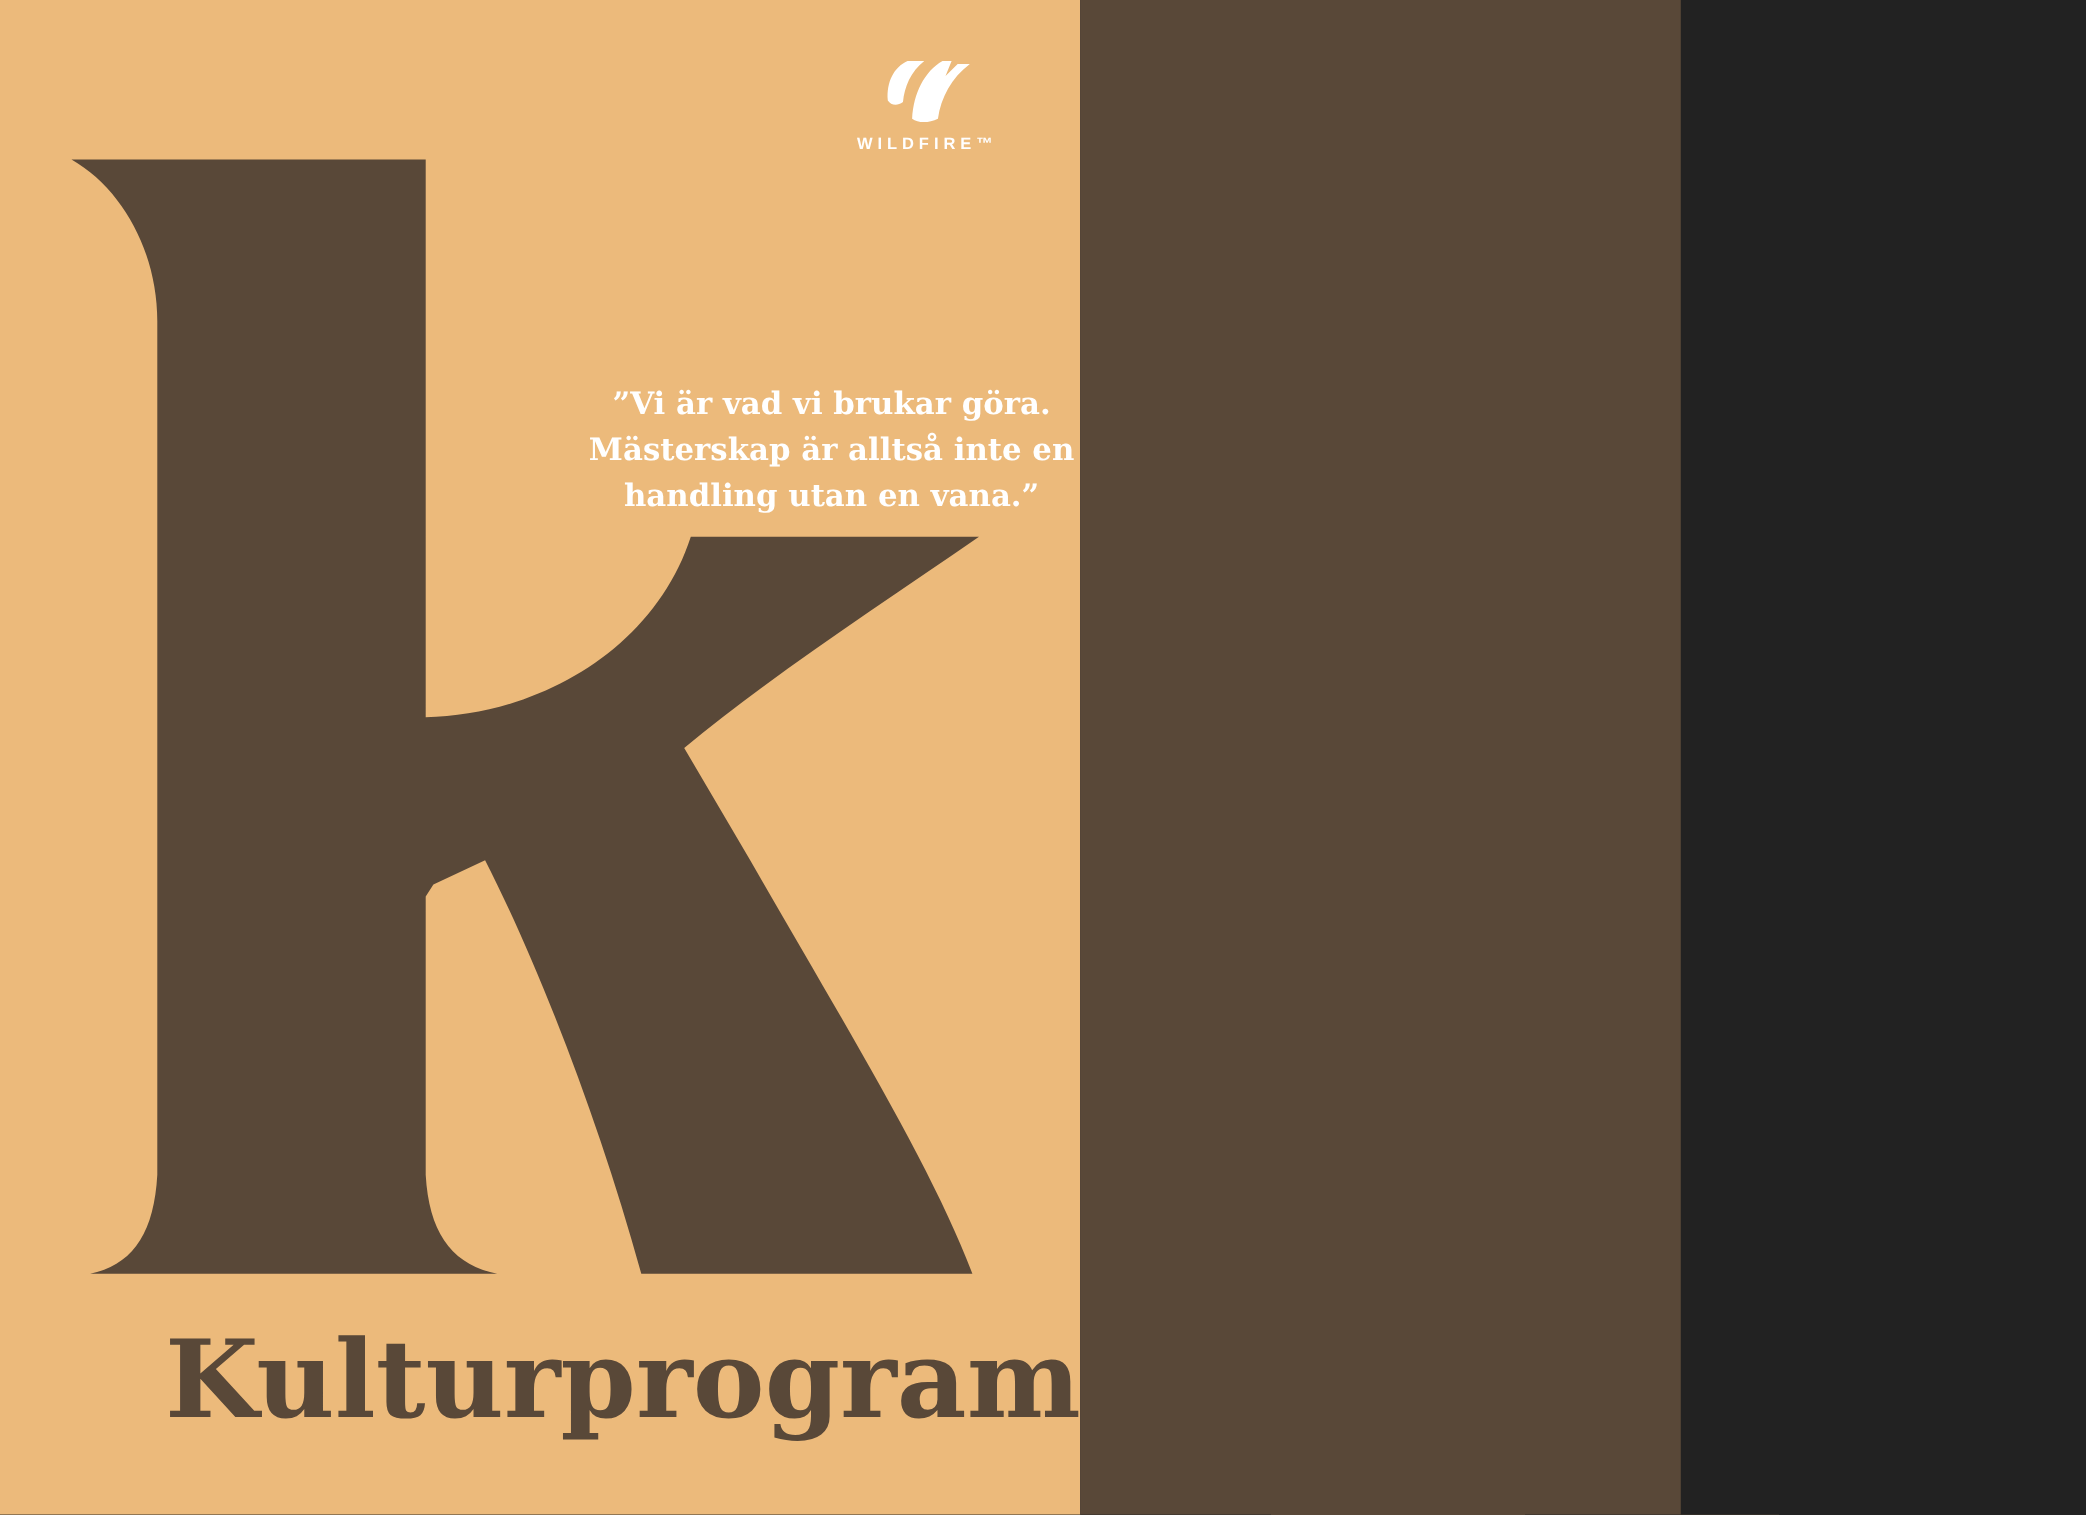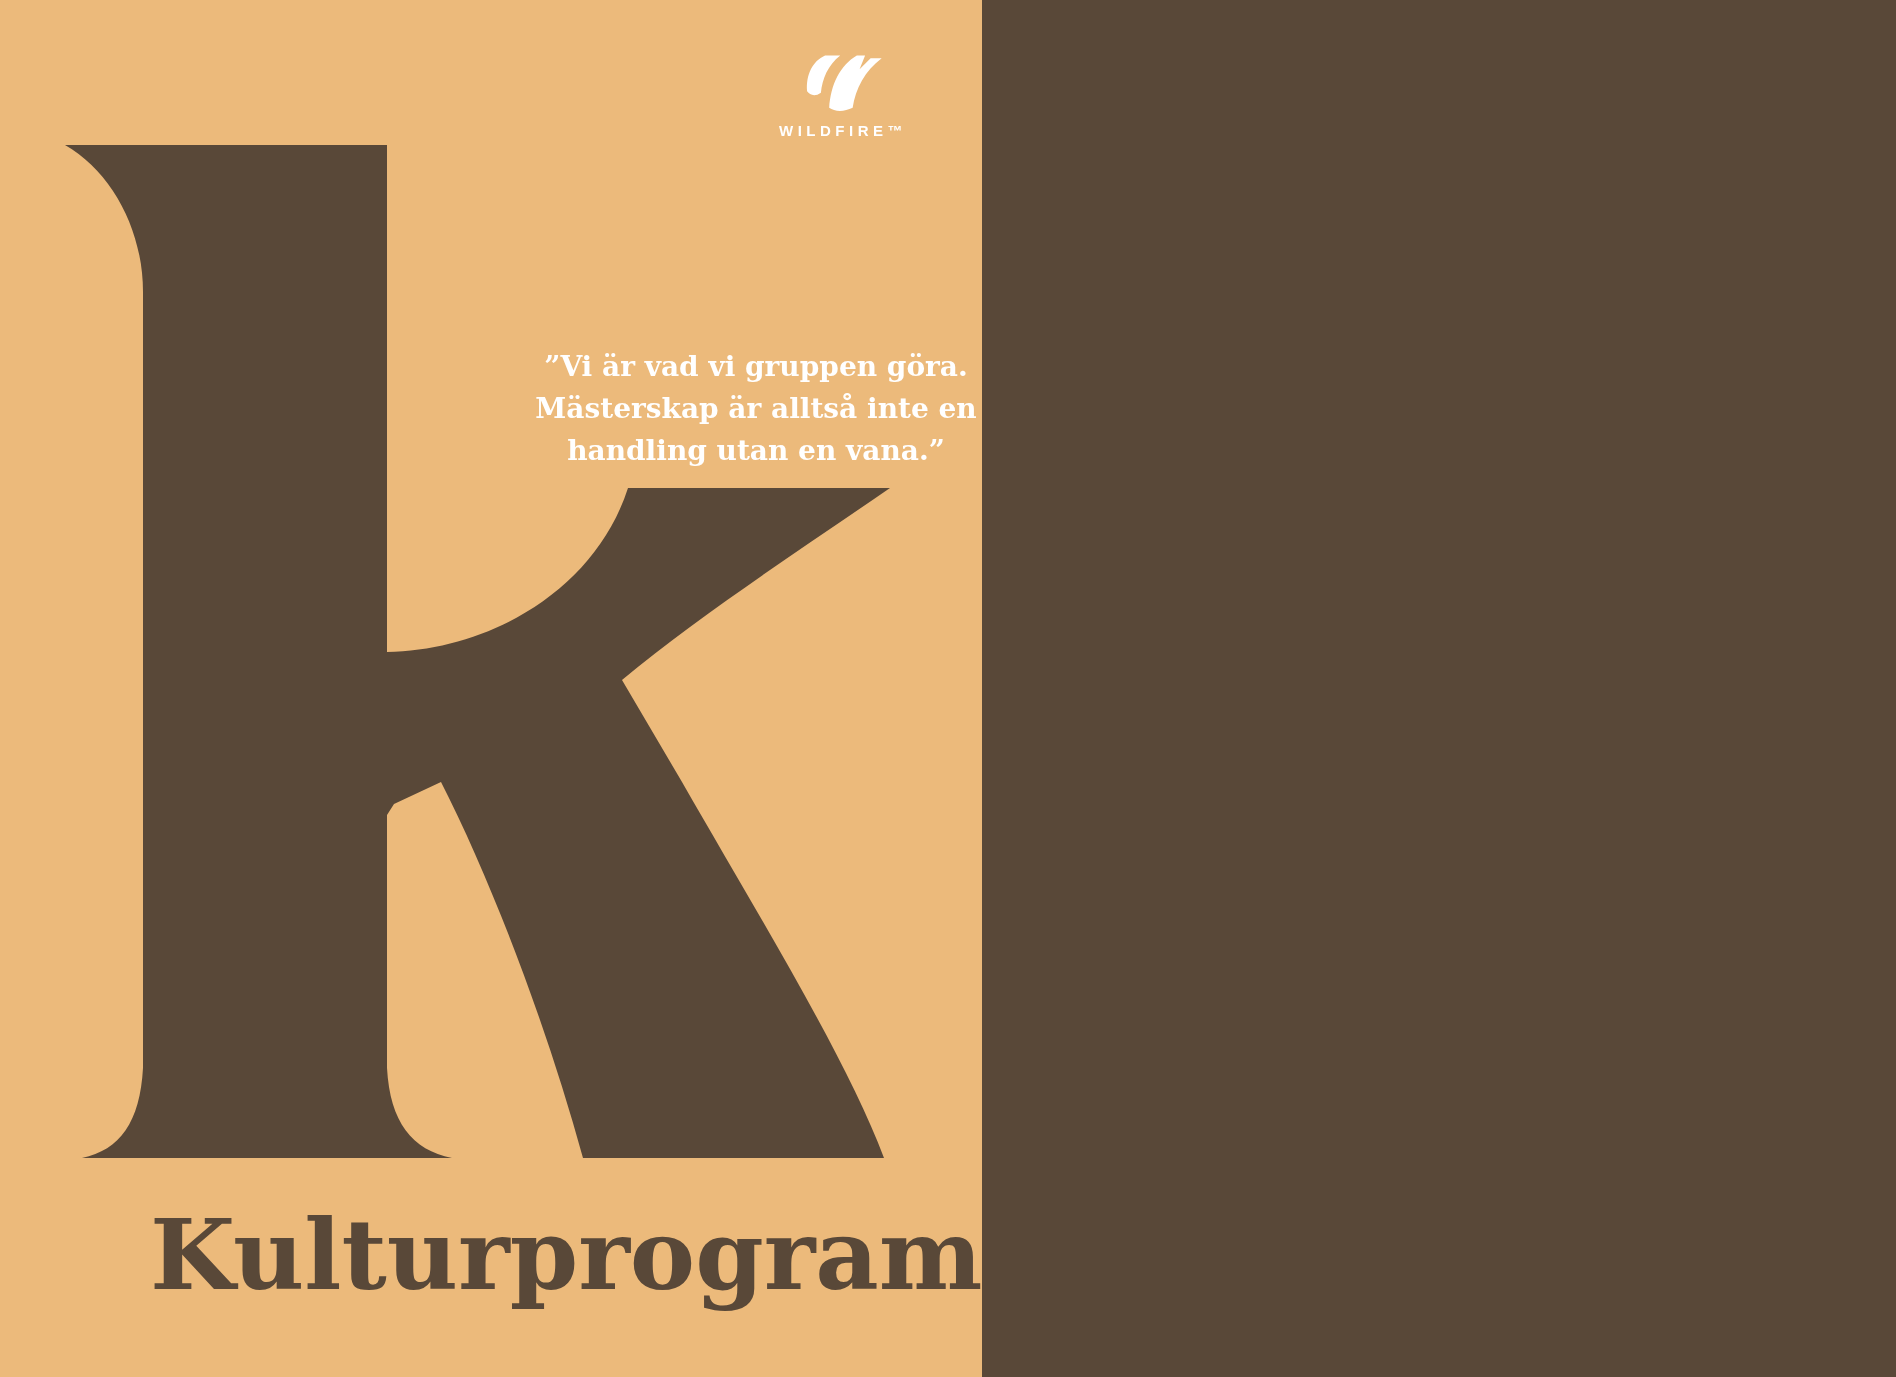--- a/index.html
+++ b/index.html
@@ -1,18 +1,18 @@
 <!DOCTYPE html>
 <html><head>
 <meta charset="utf-8">
 <style>
   html,body{margin:0;padding:0;background:#222;}
   .slide{
     position:relative;
-    width:1896px;height:1377px;
+    width:1528px;height:1377px;
     overflow:hidden;
     font-family:"DejaVu Serif", serif;
   }
   .panel-left{
     position:absolute;left:0;top:0;width:982px;height:1377px;
     background:#ECBA7B;
   }
   .panel-right{
     position:absolute;left:982px;top:0;width:914px;height:1377px;
     background:#594838;
@@ -88,20 +88,20 @@
   <div class="logo">
     <svg class="logo-mark" width="88" height="58" viewBox="0 0 60 42" xmlns="http://www.w3.org/2000/svg" aria-hidden="true">
       <g fill="#FFFFFF">
         <path d="M4,27 C3,15 8,5 17,1 L28,1 C19,8 15,18 14,28 C10,31 6,30 4,27 Z"></path>
         <path d="M20,39 C21,22 28,8 40,1 L46,1 L42,11 L50,3 L58,3 C46,12 39,25 37,39 C31,42 24,42 20,39 Z"></path>
       </g>
     </svg>
     <div class="logo-word">WILDFIRE™</div>
   </div>
 
-  <div class="quote">”Vi är vad vi gruppen göra.
+  <div class="quote">”Vi är vad vi brukar göra.
 Mästerskap är alltså inte en
 handling utan en vana.”</div>
 
   <div class="left-title">Kulturprogram</div>
 
 
 </div>
 
 </body></html>

